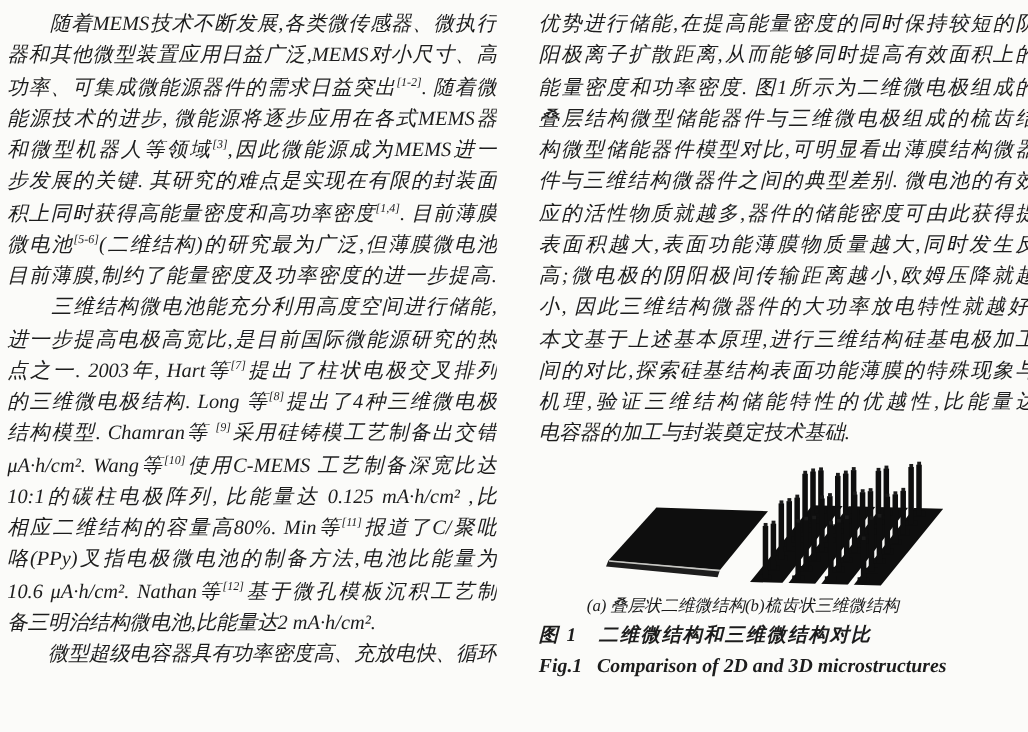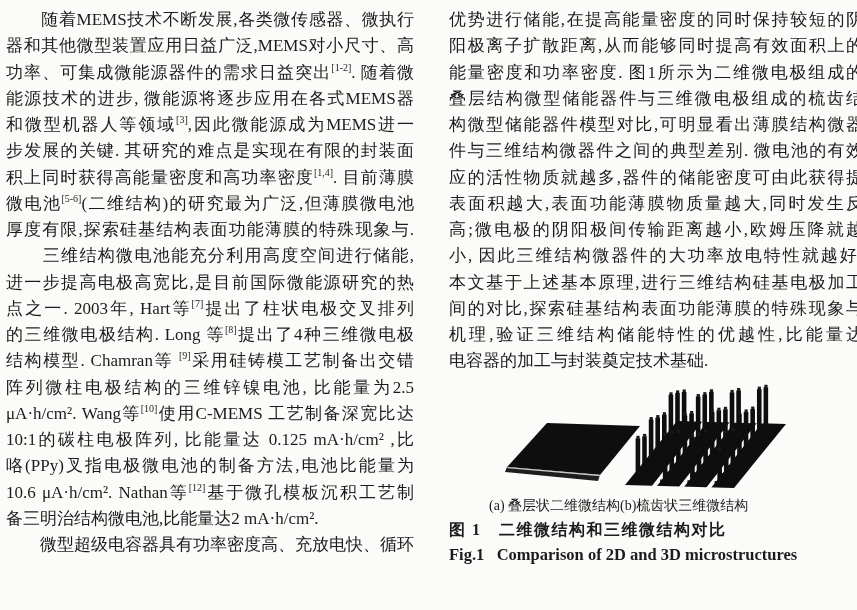--- a/index.html
+++ b/index.html
@@ -2,21 +2,21 @@
 <html><head>
 <meta charset="utf-8">
 <style>
   html,body{margin:0;padding:0;}
   body{
     width:857px;height:610px;overflow:hidden;
     background:#fbfbf9;color:#1c1c1c;
     font-family:"Liberation Serif","DejaVu Serif",serif;
   }
   .page{display:flex;gap:11px;padding:7px 5px 0 6px;}
-  .col{width:421px;}
+  .col{width:421px;font-style:italic;}
   .col-r{width:414px;margin-left:24px;}
   .line{
     font-size:17px;line-height:26.25px;height:26.25px;
     text-align:justify;text-align-last:justify;
     overflow:hidden;white-space:nowrap;
   }
   .line.pl{text-align-last:left;}
   sup{font-size:10px;vertical-align:super;line-height:0;}
   .fig{margin:2px 0 0 0;padding:0;}
   .fig svg{display:block;}
@@ -40,29 +40,29 @@
 <div class="page">
   <div class="col" id="col-left">
       <div class="line">　　随着MEMS技术不断发展,各类微传感器、微执行</div>
       <div class="line">器和其他微型装置应用日益广泛,MEMS对小尺寸、高</div>
       <div class="line">功率、可集成微能源器件的需求日益突出<sup>[1-2]</sup>. 随着微</div>
       <div class="line">能源技术的进步, 微能源将逐步应用在各式MEMS器</div>
       <div class="line">和微型机器人等领域<sup>[3]</sup>,因此微能源成为MEMS进一</div>
       <div class="line">步发展的关键. 其研究的难点是实现在有限的封装面</div>
       <div class="line">积上同时获得高能量密度和高功率密度<sup>[1,4]</sup>. 目前薄膜</div>
       <div class="line">微电池<sup>[5-6]</sup>(二维结构)的研究最为广泛,但薄膜微电池</div>
-      <div class="line">厚度有限,探索硅基结构表面功能薄膜的特殊现象与.</div>
+      <div class="line">目前薄膜,制约了能量密度及功率密度的进一步提高.</div>
       <div class="line">　　三维结构微电池能充分利用高度空间进行储能,</div>
       <div class="line">进一步提高电极高宽比,是目前国际微能源研究的热</div>
       <div class="line">点之一. 2003年, Hart等<sup>[7]</sup>提出了柱状电极交叉排列</div>
       <div class="line">的三维微电极结构. Long 等<sup>[8]</sup>提出了4种三维微电极</div>
       <div class="line">结构模型. Chamran等 <sup>[9]</sup>采用硅铸模工艺制备出交错</div>
-      <div class="line">阵列微柱电极结构的三维锌镍电池, 比能量为2.5</div>
       <div class="line">μA·h/cm². Wang等<sup>[10]</sup>使用C-MEMS 工艺制备深宽比达</div>
       <div class="line">10:1的碳柱电极阵列, 比能量达 0.125 mA·h/cm² ,比</div>
+      <div class="line">相应二维结构的容量高80%. Min等<sup>[11]</sup>报道了C/聚吡</div>
       <div class="line">咯(PPy)叉指电极微电池的制备方法,电池比能量为</div>
       <div class="line">10.6 μA·h/cm². Nathan等<sup>[12]</sup>基于微孔模板沉积工艺制</div>
       <div class="line pl">备三明治结构微电池,比能量达2 mA·h/cm².</div>
       <div class="line">　　微型超级电容器具有功率密度高、充放电快、循环</div>
     </div>
   <div class="col col-r">
     <div id="col-right-text">
         <div class="line">优势进行储能,在提高能量密度的同时保持较短的阴</div>
         <div class="line">阳极离子扩散距离,从而能够同时提高有效面积上的</div>
         <div class="line">能量密度和功率密度. 图1所示为二维微电极组成的</div>

